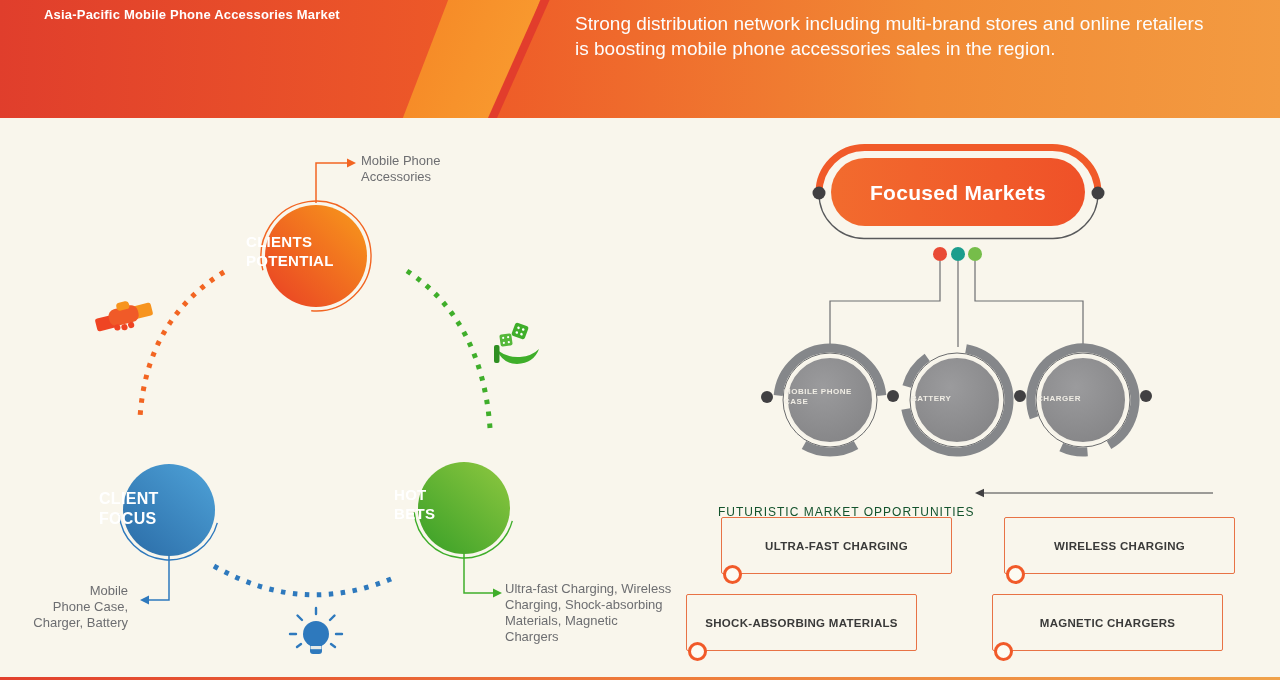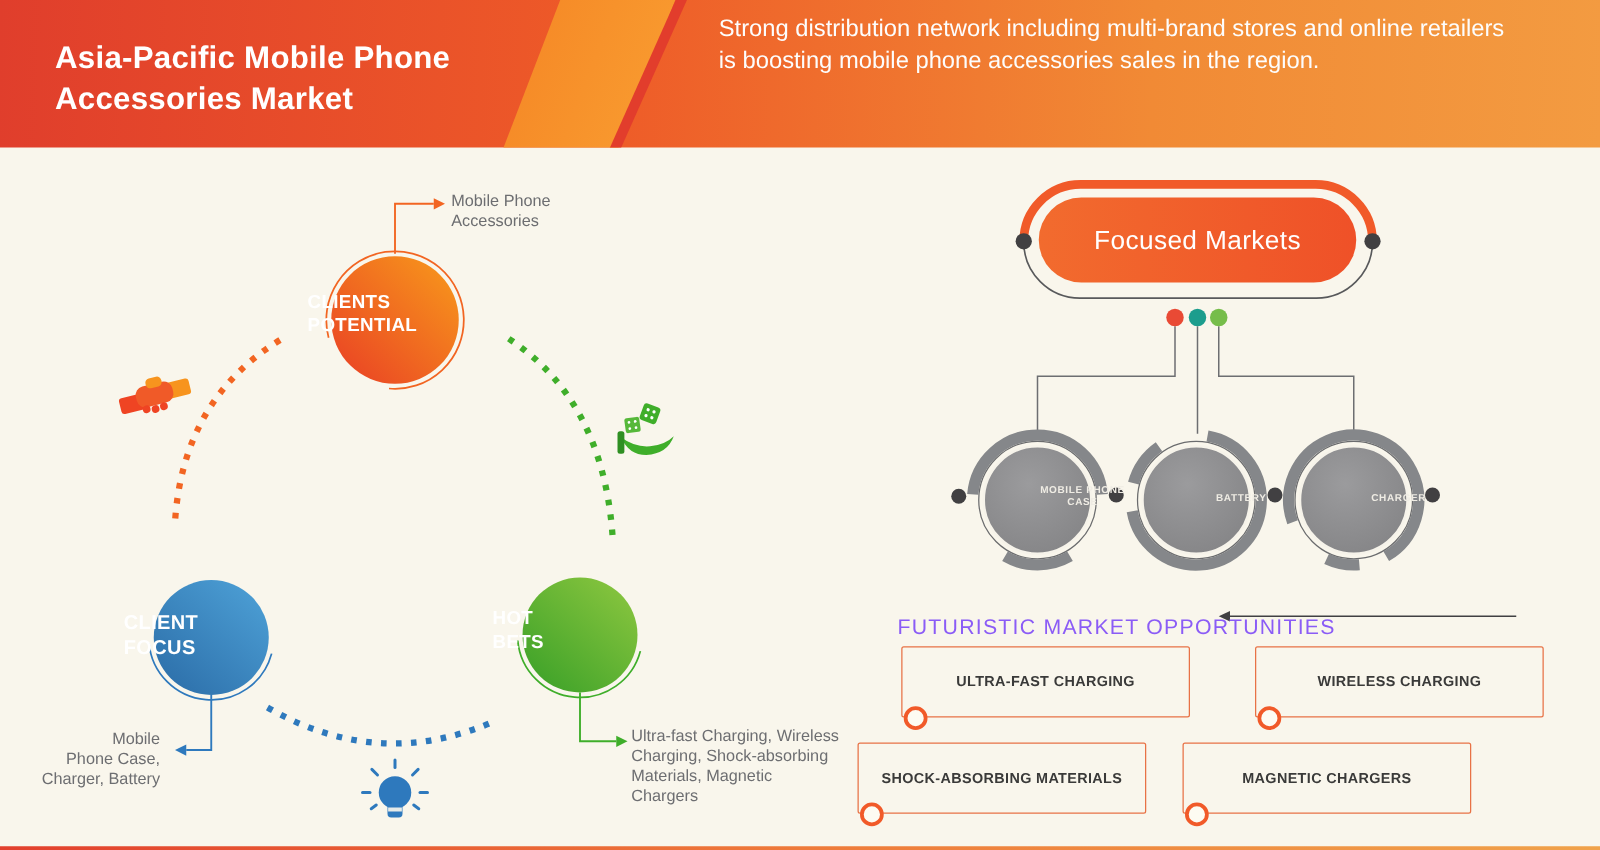--- a/index.html
+++ b/index.html
@@ -18,47 +18,47 @@
     position:absolute;left:452px;top:-10px;width:92px;height:140px;
     background:linear-gradient(90deg,#f68c28,#f8982e);
     transform:skewX(-21deg);transform-origin:top left;
   }
   .hdr-stripe-edge{
     position:absolute;left:545px;top:-10px;width:9px;height:140px;
     background:#e23d2c;
     transform:skewX(-24deg);transform-origin:top left;
   }
   .hdr-title{
-    position:absolute;left:44px;top:30px;width:340px;margin:0;
-    color:#fff;font-size:25px;font-weight:700;line-height:1.32;letter-spacing:.2px;
+    position:absolute;left:44px;top:6px;width:340px;margin:0;
+    color:#fff;font-size:13px;font-weight:700;line-height:1.32;letter-spacing:.2px;
   }
   .hdr-subtitle{
     position:absolute;left:575px;top:12px;width:640px;margin:0;
     color:#fdfdfd;font-size:19px;font-weight:400;line-height:1.3;
   }
   
   .pre{white-space:pre-line;}
   .node-label{
     position:absolute;color:#fff;font-weight:600;letter-spacing:.3px;line-height:1.25;
   }
   .note{
     position:absolute;color:#6d6e71;font-size:13px;line-height:1.22;
   }
   .seg-label{
-    position:absolute;width:92px;text-align:center;color:#efece4;
-    font-size:8px;font-weight:700;letter-spacing:.5px;line-height:1.3;margin-left:36px;
+    position:absolute;width:92px;color:#efece4;
+    font-size:8px;font-weight:700;letter-spacing:.5px;line-height:1.3;
   }
   .fm-title{
     position:absolute;left:831px;top:158px;width:254px;height:69px;
     display:flex;align-items:center;justify-content:center;
-    color:#fff;font-size:21px;font-weight:400;letter-spacing:.3px;
+    color:#fff;font-size:21px;font-weight:700;letter-spacing:.3px;
   }
   .opp-heading{
-    position:absolute;left:718px;top:492px;
-    color:#8b5cf6;font-size:17px;font-weight:500;letter-spacing:1px;
+    position:absolute;left:718px;top:505px;
+    color:#14532d;font-size:12px;font-weight:500;letter-spacing:1px;
   }
   .opp-box{
     position:absolute;width:229px;height:55px;
     border:1.5px solid #e87245;border-radius:2px;
     display:flex;align-items:center;justify-content:center;text-align:center;
     color:#3a3a39;font-size:11.5px;font-weight:700;letter-spacing:.3px;
   }
   .opp-dot{
     position:absolute;left:1px;bottom:-11px;width:13px;height:13px;
     border:3.5px solid #f15a29;border-radius:50%;background:#fdfbf2;
@@ -255,19 +255,19 @@
     <span class="opp-dot"></span>
   </div>
   <div class="opp-box" style="left:1004px;top:517px;text-align:center;">
     <span>WIRELESS CHARGING</span>
     <span class="opp-dot"></span>
   </div>
   <div class="opp-box" style="left:686px;top:594px;">
     <span>SHOCK-ABSORBING MATERIALS</span>
     <span class="opp-dot"></span>
   </div>
-  <div class="opp-box" style="left:946px;top:594px;">
+  <div class="opp-box" style="left:992px;top:594px;">
     <span>MAGNETIC CHARGERS</span>
     <span class="opp-dot"></span>
   </div>
 
   <div class="footer-line"></div>
 </div>
 
 </body></html>

